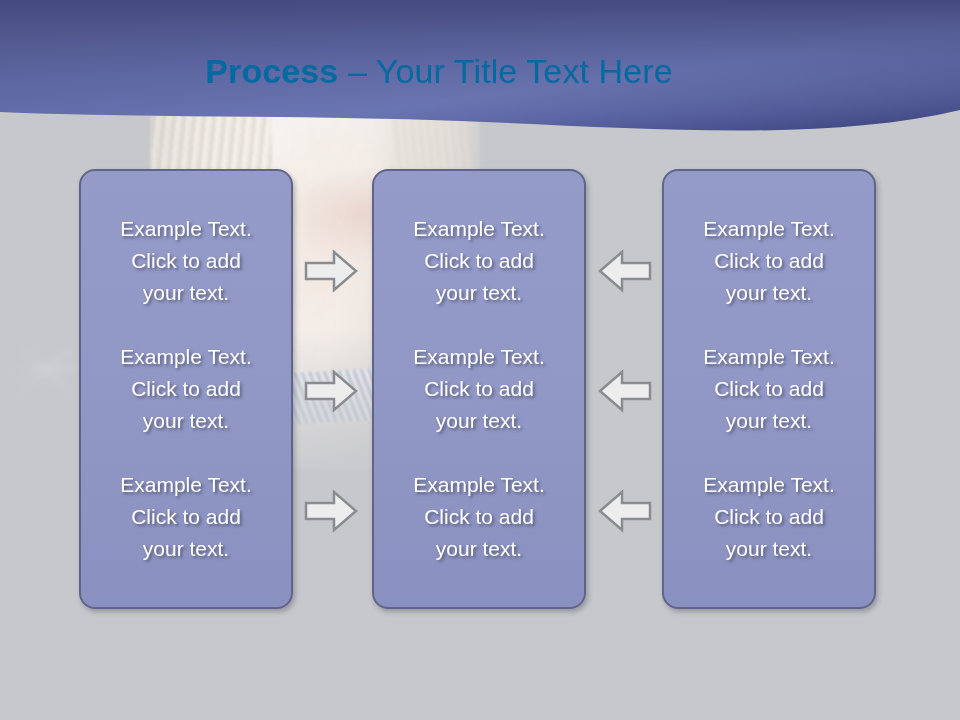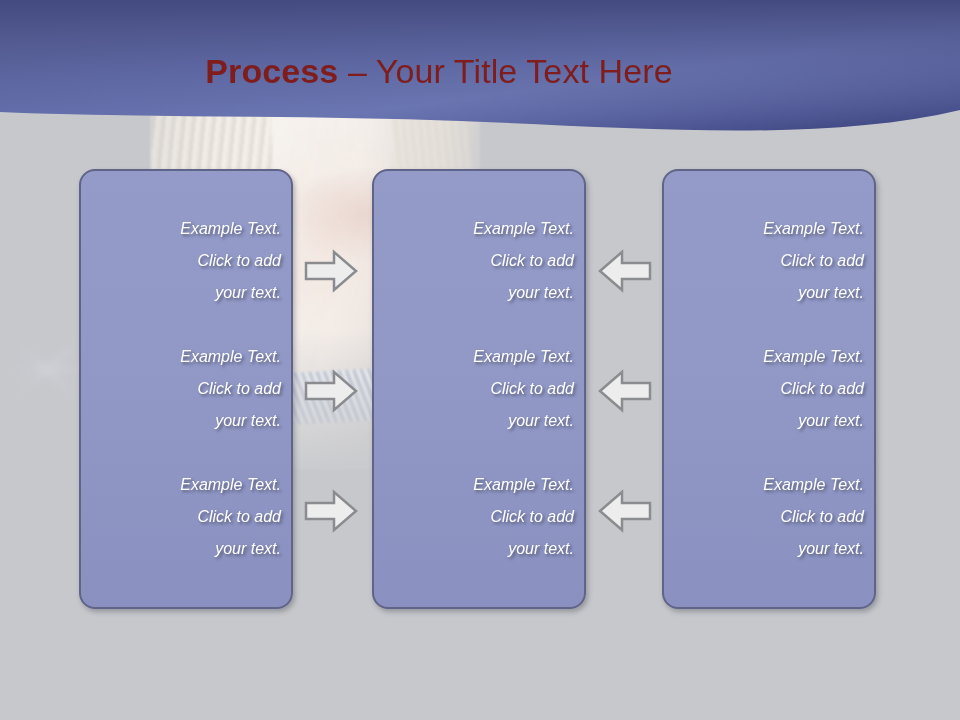--- a/index.html
+++ b/index.html
@@ -143,21 +143,21 @@
     pointer-events: none;
   }
   #header svg { display: block; }
 
   #title {
     position: absolute;
     left: 0;
     top: 49px;
     width: 878px;
     text-align: center;
-    color: #7f1d1d;
+    color: #0369a1;
     font-size: 34px;
     line-height: 44px;
     letter-spacing: .1px;
     white-space: nowrap;
   }
   #title .bold { font-weight: bold; }
   #title .light { font-weight: normal; }
 
   
   .pbox {
@@ -175,24 +175,23 @@
     justify-content: space-around;
     align-items: center;
     padding: 26px 10px;
   }
   #pbox-1 { left: 79px; }
   #pbox-2 { left: 372px; }
   #pbox-3 { left: 662px; }
 
   .ptext {
     width: 100%;
-    text-align: right;
+    text-align: center;
     color: #ffffff;
-    font-style: italic;
-    font-size: 16px;
+    font-size: 21px;
     line-height: 32px;
     text-shadow: 2px 2px 3px rgba(55,58,75,0.65);
     white-space: pre-line;
   }
 
   
   .arrow {
     position: absolute;
     width: 56px;
     height: 48px;

